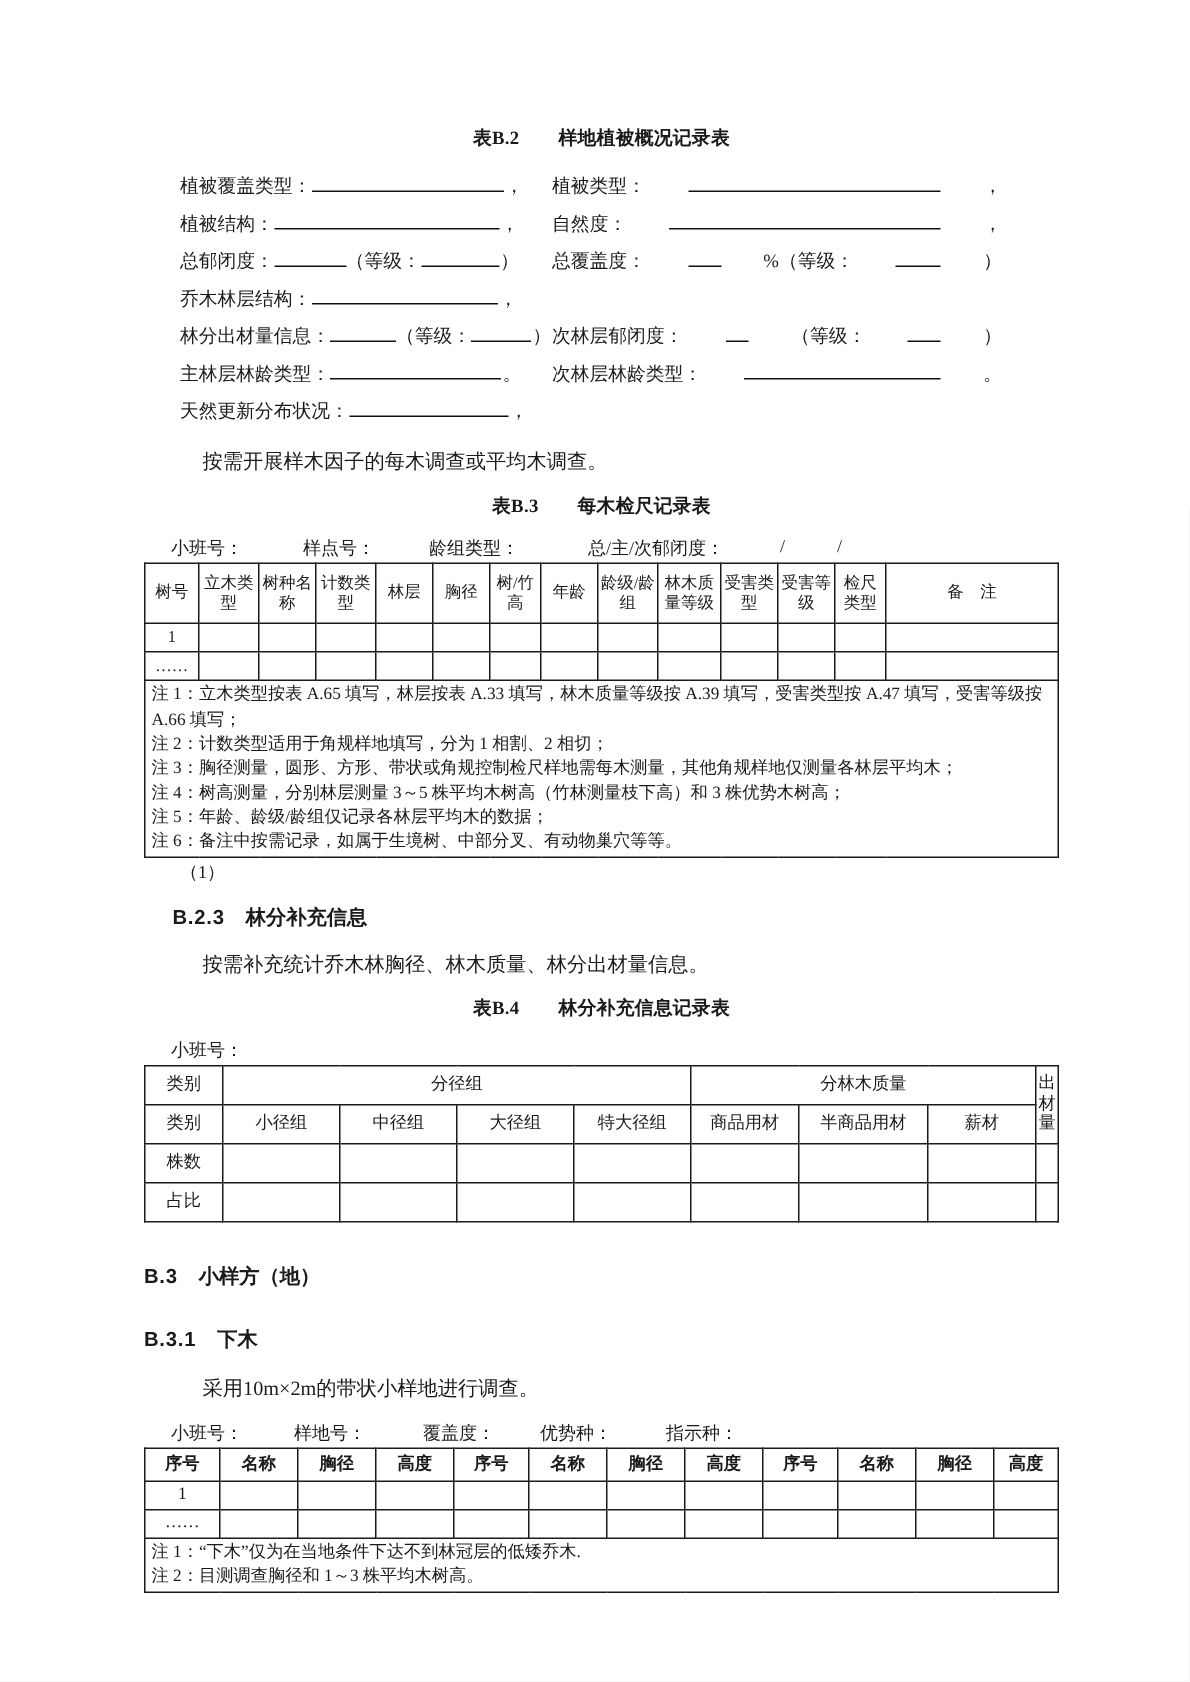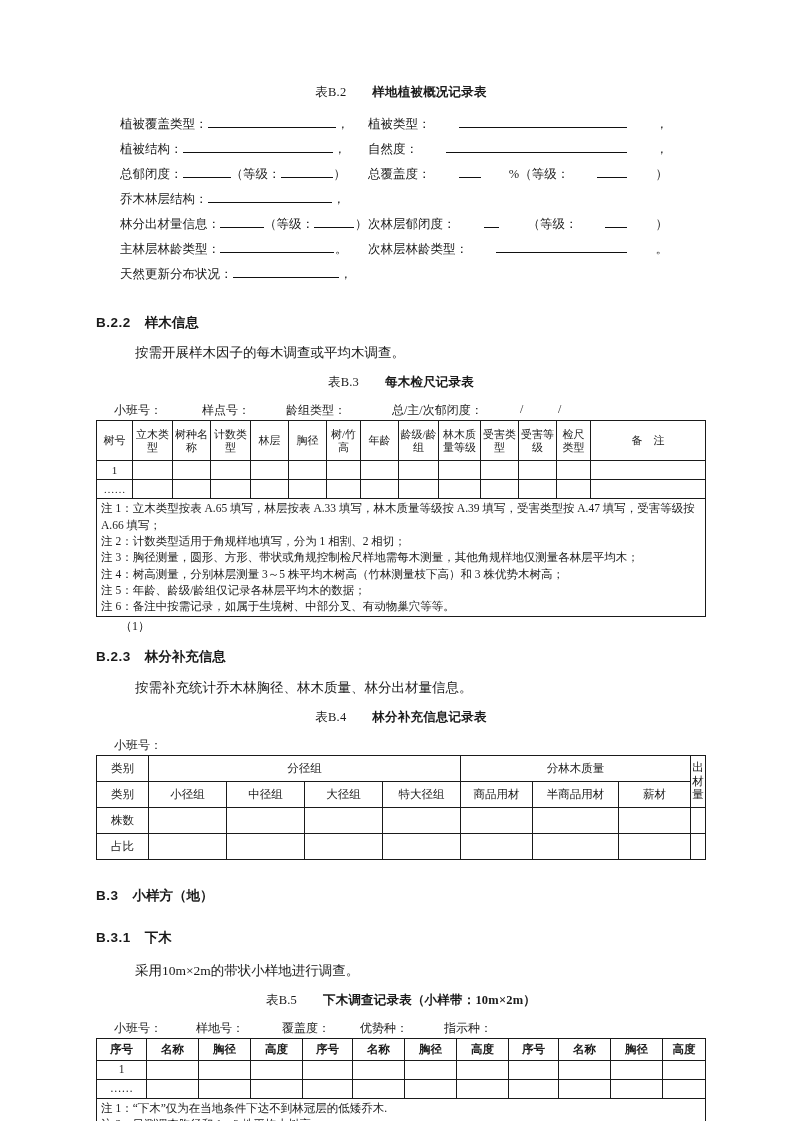--- a/index.html
+++ b/index.html
@@ -27,21 +27,21 @@
 
   
   .tbl-title {
     text-align: center;
     font-size: 12.5px;
     margin: 0 0 11px 0;
     letter-spacing: 0.2px;
   }
   .tbl-title .tno {
     font-family: "Liberation Serif", serif;
-    font-weight: normal;
+    font-weight: bold;
     text-align: center;
   }
   .tbl-title .tname {
     font-weight: bold;
     margin-left: 26px;
   }
   .sec-head {
     font-family: "Liberation Sans", "DejaVu Sans", sans-serif;
     font-size: 13.5px;
     font-weight: bold;
@@ -221,23 +221,20 @@
       <div class="frow">
         <div class="fcell colA">
           <span class="flab">天然更新分布状况：</span>
           <span class="fline" style="width:106px"></span>
           <span class="dot">，</span>
         </div>
         <div class="fcell colB"></div>
       </div>
     </div>
 
-    <div class="sec-head" style="margin-top:27px;">
-      <span class="num">B.2.2</span><span class="txt">样木信息</span>
-    </div>
     <p class="para" style="margin-top:11px;">按需开展样木因子的每木调查或平均木调查。</p>
 
     <div class="tbl-title" style="margin-top:9px;">
       <span class="tno">表B.3</span><span class="tname">每木检尺记录表</span>
     </div>
 
     <div class="caprow">
       <span style="left:18px">小班号：</span>
       <span style="left:106px">样点号：</span>
       <span style="left:190px">龄组类型：</span>
@@ -319,21 +316,21 @@
           <div>注 3：胸径测量，圆形、方形、带状或角规控制检尺样地需每木测量，其他角规样地仅测量各林层平均木；</div>
           <div>注 4：树高测量，分别林层测量 3～5 株平均木树高（竹林测量枝下高）和 3 株优势木树高；</div>
           <div>注 5：年龄、龄级/龄组仅记录各林层平均木的数据；</div>
           <div>注 6：备注中按需记录，如属于生境树、中部分叉、有动物巢穴等等。</div>
         </td>
       </tr>
     </tbody>
       </table>
     <div style="font-size:12px; margin:1px 0 0 24px;">（1）</div>
 
-    <div class="sec-head" style="margin-top:13px;">
+    <div class="sec-head" style="margin-top:13px;margin-left:19px;">
       <span class="num">B.2.3</span><span class="txt">林分补充信息</span>
     </div>
     <p class="para" style="margin-top:12px;">按需补充统计乔木林胸径、林木质量、林分出材量信息。</p>
 
     <div class="tbl-title" style="margin-top:10px;">
       <span class="tno">表B.4</span><span class="tname">林分补充信息记录表</span>
     </div>
 
     <div class="caprow">
       <span style="left:18px">小班号：</span>
@@ -395,23 +392,20 @@
 
     <div class="sec-head" style="margin-top:27px;">
       <span class="num">B.3</span><span class="txt">小样方（地）</span>
     </div>
 
     <div class="sec-head" style="margin-top:24px;">
       <span class="num">B.3.1</span><span class="txt">下木</span>
     </div>
     <p class="para" style="margin-top:14px;">采用10m×2m的带状小样地进行调查。</p>
 
-    <div class="tbl-title" style="margin-top:11px;">
-      <span class="tno">表B.5</span><span class="tname">下木调查记录表（小样带：10m×2m）</span>
-    </div>
 
     <div class="caprow">
       <span style="left:18px">小班号：</span>
       <span style="left:100px">样地号：</span>
       <span style="left:186px">覆盖度：</span>
       <span style="left:264px">优势种：</span>
       <span style="left:348px">指示种：</span>
     </div>
 
     <table class="doc b5">

